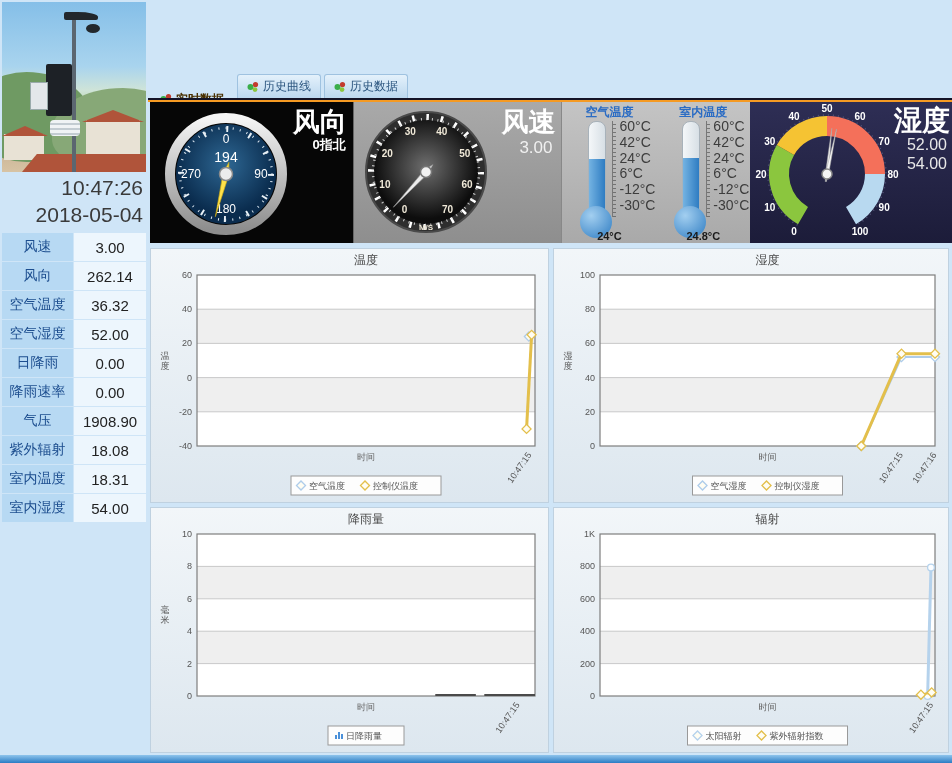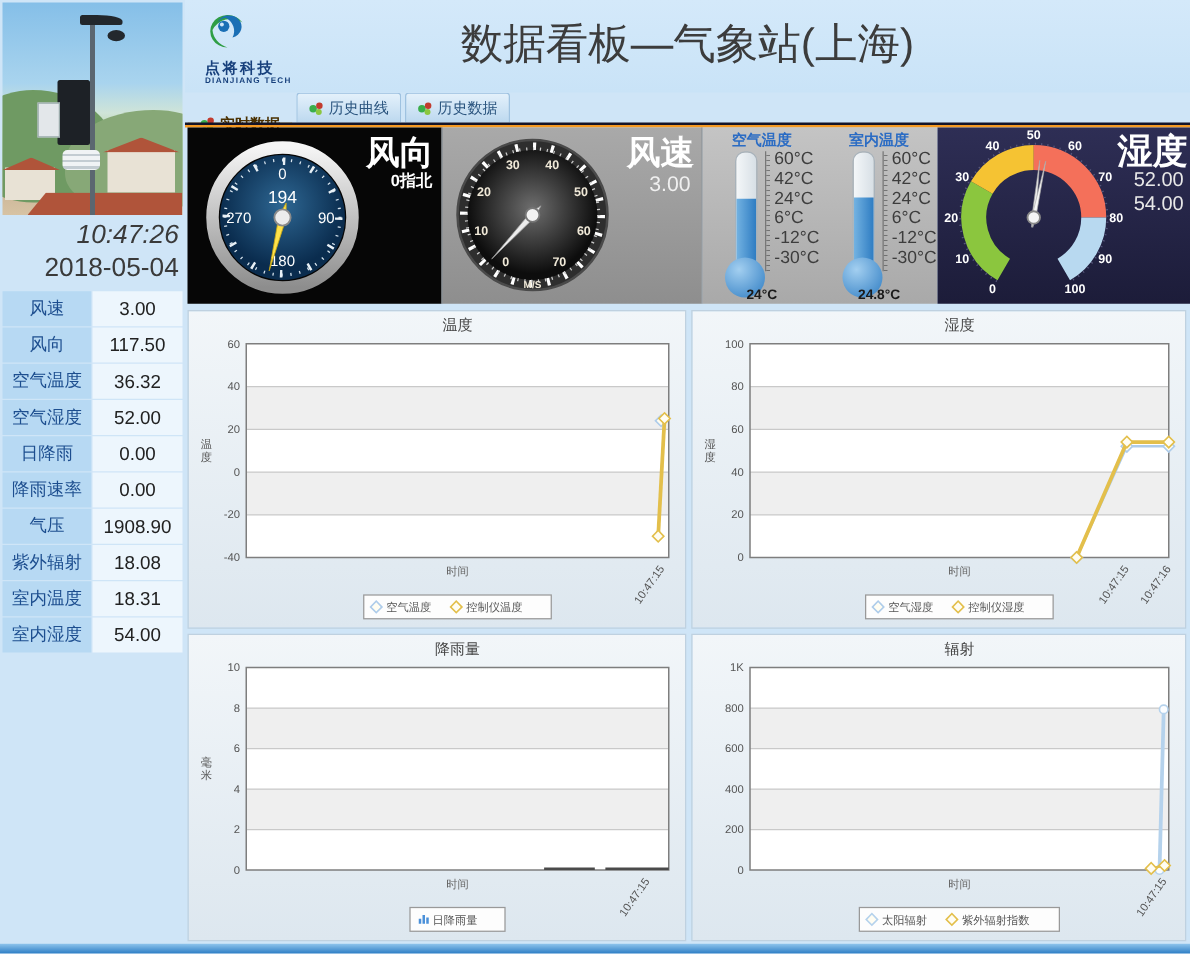--- a/index.html
+++ b/index.html
@@ -10,21 +10,21 @@
   .hill{position:absolute;left:-30px;top:70px;width:120px;height:90px;background:#6f9a63;border-radius:50% 60% 40% 50%;}
   .hill2{position:absolute;right:-36px;top:86px;width:130px;height:80px;background:#87a877;border-radius:60% 50% 50% 40%;}
   .house{position:absolute;background:#e8e2d5;}
   .roof{position:absolute;background:#b0543a;}
   .pole{position:absolute;left:70px;top:18px;width:4px;height:152px;background:#5b6670;}
   .vane{position:absolute;left:62px;top:10px;width:34px;height:8px;background:#22272c;border-radius:2px 60% 2px 2px;}
   .cups{position:absolute;left:84px;top:22px;width:14px;height:9px;background:#23282d;border-radius:50%;}
   .sensorbox{position:absolute;left:44px;top:62px;width:26px;height:52px;background:#1d2126;border-radius:2px;}
   .sensorbox2{position:absolute;left:28px;top:80px;width:16px;height:26px;background:#e3e7ea;border:1px solid #9aa;}
   .shield{position:absolute;left:48px;top:118px;width:30px;height:16px;background:repeating-linear-gradient(#f0f3f5 0 3px,#c3ccd2 3px 5px);border-radius:4px;}
-  .clock{position:absolute;top:176px;right:5px;font-size:21px;color:#3a3a3a;font-style:italic;}
+  .clock{position:absolute;top:176px;right:5px;font-size:21px;color:#3a3a3a;}
   .date{position:absolute;top:203px;right:5px;font-size:21px;color:#3a3a3a;}
   .sensor-table{position:absolute;top:233px;left:2px;width:144px;}
   .s-row{display:flex;height:28px;margin-bottom:1px;}
   .s-label{width:71px;background:#b7d9f3;color:#1d4e8f;display:flex;align-items:center;justify-content:center;font-size:14px;margin-right:1px;}
   .s-value{flex:1;background:#edf6fd;color:#222;display:flex;align-items:center;justify-content:center;font-size:15px;}
   
   .main{position:absolute;left:148px;top:0;width:804px;height:755px;}
   .header{position:absolute;top:0;left:0;right:0;height:74px;background:linear-gradient(#d4e9fa,#c9e3f7);}
   .logo{position:absolute;left:12px;top:4px;width:90px;height:66px;}
   .logo-name{position:absolute;left:4px;top:42px;font-size:12px;font-weight:bold;color:#17407c;letter-spacing:2px;}
@@ -88,21 +88,21 @@
     </div>
     <div class="clock">10:47:26</div>
     <div class="date">2018-05-04</div>
     <div class="sensor-table">
         <div class="s-row">
           <span class="s-label">风速</span>
           <span class="s-value">3.00</span>
         </div>
         <div class="s-row">
           <span class="s-label">风向</span>
-          <span class="s-value">117.50</span>
+          <span class="s-value">262.14</span>
         </div>
         <div class="s-row">
           <span class="s-label">空气温度</span>
           <span class="s-value">36.32</span>
         </div>
         <div class="s-row">
           <span class="s-label">空气湿度</span>
           <span class="s-value">52.00</span>
         </div>
         <div class="s-row">
@@ -127,33 +127,20 @@
         </div>
         <div class="s-row">
           <span class="s-label">室内湿度</span>
           <span class="s-value">54.00</span>
         </div>
       </div>
   </div>
 
   <div class="main">
 
-    <div class="header">
-      <div class="logo">
-        <svg width="44" height="40" viewBox="0 0 44 40">
-          <path d="M34 14 A 14 13 0 1 0 22 34 A 18 16 0 0 1 10 20 A 16 15 0 0 1 34 14 Z" fill="#2f9e45"></path>
-          <path d="M14 14 A 10 9 0 1 1 26 26 A 13 12 0 0 0 20 10 A 12 11 0 0 0 14 14 Z" fill="#1a6fb5"></path>
-          <circle cx="19" cy="17" r="4.5" fill="#1a6fb5"></circle>
-          <circle cx="17.5" cy="15.5" r="1.6" fill="#cfe6f8"></circle>
-        </svg>
-        <div class="logo-name">点将科技</div>
-        <div class="logo-sub">DIANJIANG TECH</div>
-      </div>
-      <div class="title">数据看板—气象站(上海)</div>
-    </div>
 
     <div class="tabs">
       <div class="tab active">
         <svg width="12" height="12" viewBox="0 0 12 12">
             <circle cx="3.5" cy="6" r="3" fill="#3aae4a"></circle>
             <circle cx="8.5" cy="3.5" r="2.6" fill="#c23b2e"></circle>
             <circle cx="8" cy="8.6" r="2.4" fill="#8bc63e"></circle>
           </svg>
         <span>实时数据</span>
       </div>

